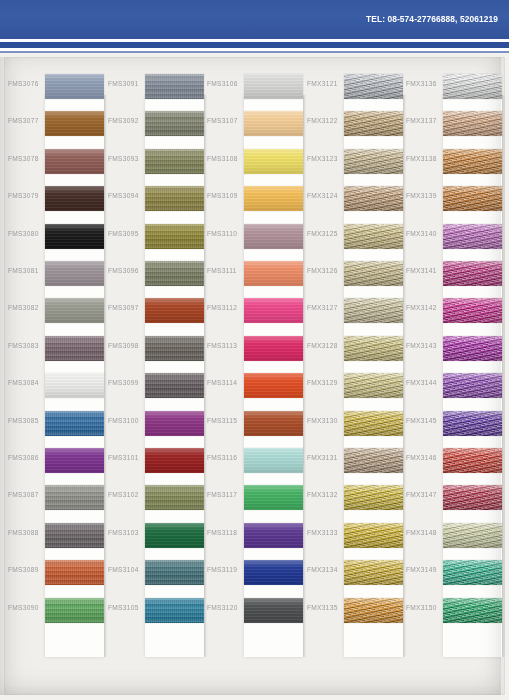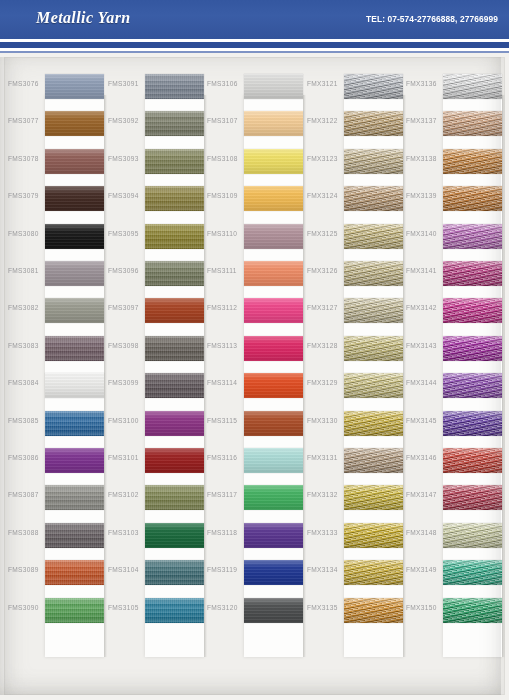--- a/index.html
+++ b/index.html
@@ -137,22 +137,21 @@
                inset -14px 0 22px -14px rgba(120,120,115,.22),
                inset 0 -16px 24px -14px rgba(120,120,115,.22);
   }
 </style>
 </head>
 <body>
 
 <div id="card">
 
   <div id="header">
-    <div id="header-title">Metallic Yarn</div>
-    <div id="header-tel">TEL: 07-574-27766888, 27766999</div>
+    <div id="header-tel">TEL: 08-574-27766888, 52061219</div>
   </div>
   <div id="rule-a"></div>
   <div id="rule-b"></div>
   <div id="rule-c"></div>
   <div id="rule-d"></div>
 
   <div id="sheet"></div>
   <div id="columns-host">
       <div class="col" style="left: 4px; top: 57px;">
         <div class="strip"></div>

